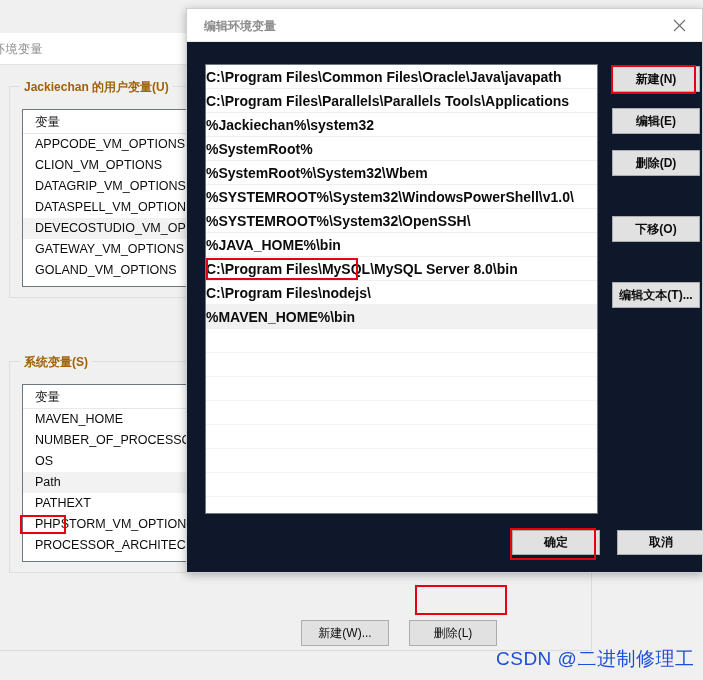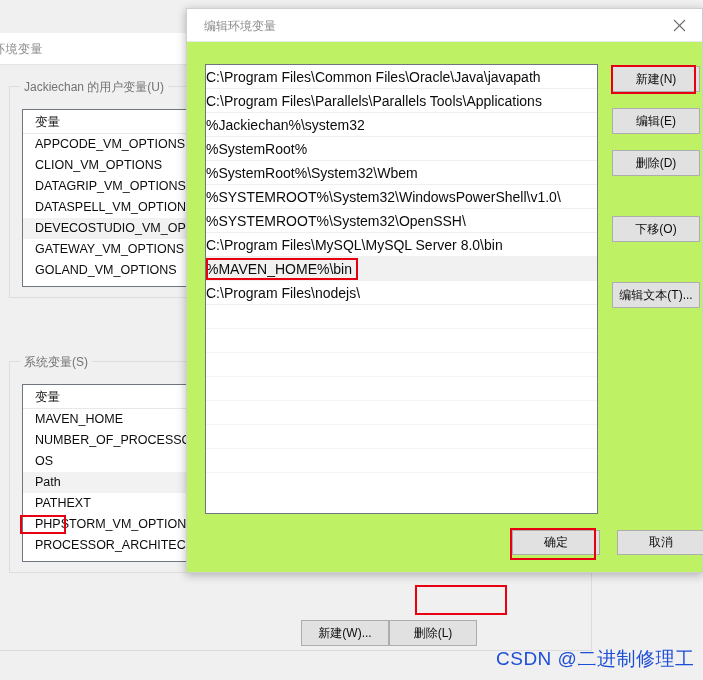--- a/index.html
+++ b/index.html
@@ -33,22 +33,23 @@
   }
 
   .group {
     position: absolute;
     border: 1px solid #dedede;
   }
   .group-label {
     position: absolute; top: -8px; left: 10px;
     background: #f0f0f0;
     padding: 0 4px;
-    font-size: 12px; color: #737373;
-    white-space: nowrap;
+    font-size: 12px; color: #a16207;
+    white-space: nowrap;
+    font-weight: bold;
   }
 
   .user-group { left: 16px; top: 53px; width: 560px; height: 212px; }
   .sys-group  { left: 16px; top: 328px; width: 560px; height: 212px; }
 
   .listbox {
     position: absolute;
     background: #ffffff;
     border: 1px solid #6f7680;
     overflow: hidden;
@@ -73,43 +74,44 @@
   }
   .lb-row.sel { background: #f2f2f2; }
 
   
   .redbox {
     position: absolute;
     border: 2px solid #e60012;
     pointer-events: none;
   }
 
-  .btnrow { position: absolute; display: flex; }
+  .btnrow { position: absolute; display: flex; gap: 20px; }
   .btn {
     background: #e1e1e1;
     border: 1px solid #adadad;
     font-size: 12px; color: #0c0c0c;
     height: 26px;
     min-width: 88px;
     padding: 0 8px;
     display: flex; align-items: center; justify-content: center;
     white-space: nowrap;
     font-family: inherit;
   }
 
   .bg-btnrow { left: 308px; top: 587px; }
   .bg-btnrow .btn { width: 88px; }
 
   
   .fg-dialog {
     position: absolute; left: 186px; top: 8px;
     width: 517px; height: 565px;
-    background: #bef264;
+    background: #0f172a;
     border: 1px solid #cfcfcf;
     box-shadow: 0 2px 9px rgba(0,0,0,.28);
+    font-weight: bold;
   }
   .fg-titlebar {
     position: absolute; left: 0; top: 0; width: 100%; height: 33px;
     background: #ffffff;
     border-bottom: 1px solid #e9e9e9;
   }
   .fg-title {
     position: absolute; left: 17px; top: 9px;
     font-size: 12px; color: #8c8c8c;
     white-space: nowrap;
@@ -222,23 +224,24 @@
 
     <div class="path-listbox">
       <div id="path-rows">
           <div class="path-row">C:\Program Files\Common Files\Oracle\Java\javapath</div>
           <div class="path-row">C:\Program Files\Parallels\Parallels Tools\Applications</div>
           <div class="path-row">%Jackiechan%\system32</div>
           <div class="path-row">%SystemRoot%</div>
           <div class="path-row">%SystemRoot%\System32\Wbem</div>
           <div class="path-row">%SYSTEMROOT%\System32\WindowsPowerShell\v1.0\</div>
           <div class="path-row">%SYSTEMROOT%\System32\OpenSSH\</div>
+          <div class="path-row">%JAVA_HOME%\bin</div>
           <div class="path-row">C:\Program Files\MySQL\MySQL Server 8.0\bin</div>
+          <div class="path-row">C:\Program Files\nodejs\</div>
           <div class="path-row sel">%MAVEN_HOME%\bin</div>
-          <div class="path-row">C:\Program Files\nodejs\</div>
           <div class="path-row empty">&nbsp;</div>
           <div class="path-row empty">&nbsp;</div>
           <div class="path-row empty">&nbsp;</div>
           <div class="path-row empty">&nbsp;</div>
           <div class="path-row empty">&nbsp;</div>
           <div class="path-row empty">&nbsp;</div>
           <div class="path-row empty">&nbsp;</div>
         </div>
     </div>
 

